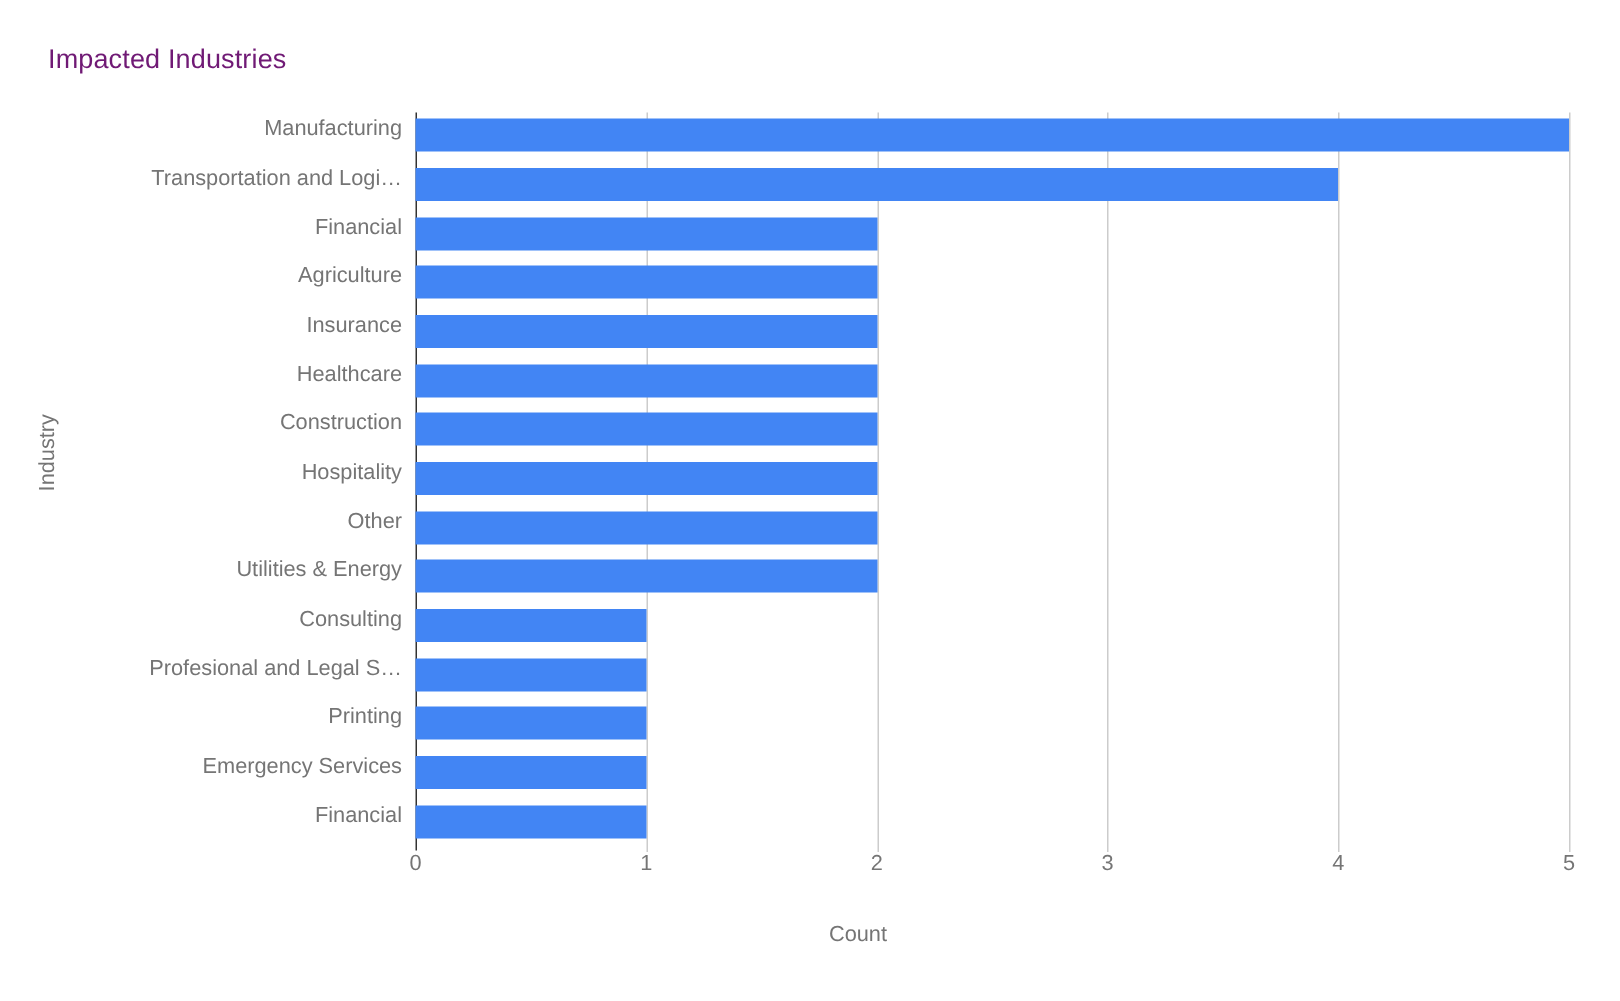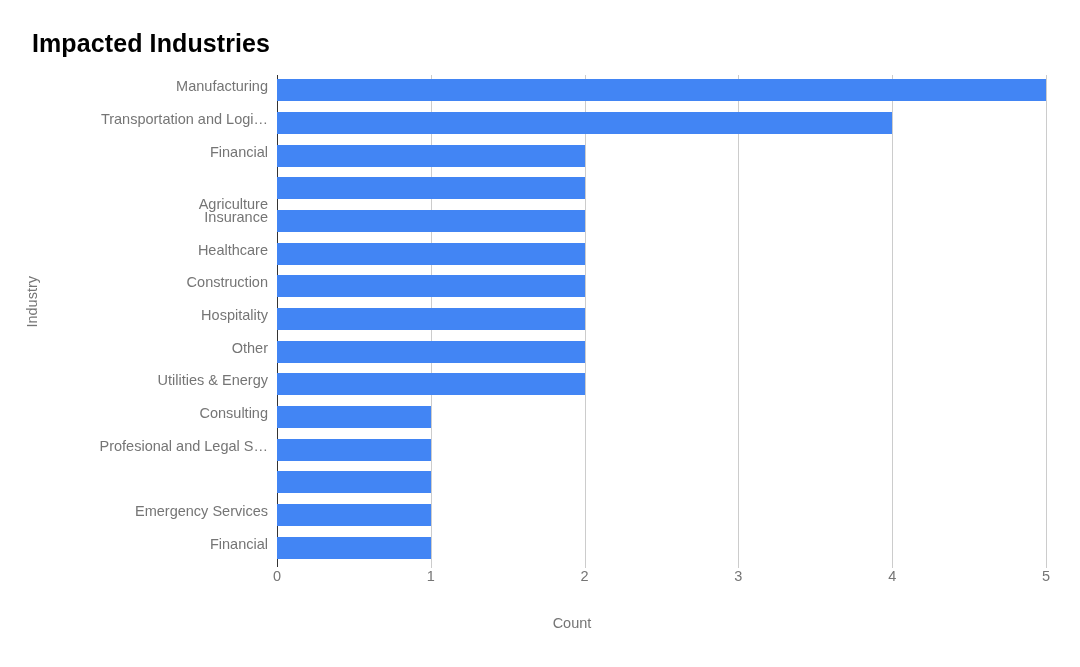--- a/index.html
+++ b/index.html
@@ -21,23 +21,23 @@
     width: 1080px;
     height: 667px;
     background: #ffffff;
   }
 
   
   .chart-title {
     position: absolute;
     left: 32px;
     top: 29px;
-    font-size: 25px;
-    font-weight: 700;
-    color: #000000;
+    font-size: 18px;
+    font-weight: 400;
+    color: #701a75;
     letter-spacing: 0.1px;
     white-space: nowrap;
   }
 
   
   
   .plot-area {
     position: absolute;
     left: 277px;
     top: 75px;
@@ -170,29 +170,30 @@
         <div class="bar" title="Printing: 1" style="width: 153.8px; top: 396.333px; background: rgb(66, 133, 244);"></div>
         <div class="bar" title="Emergency Services: 1" style="width: 153.8px; top: 429px; background: rgb(66, 133, 244);"></div>
         <div class="bar" title="Government: 1" style="width: 153.8px; top: 461.667px; background: rgb(66, 133, 244);"></div>
       </div>
   </div>
 
   <div class="ylabels">
       <div class="ylabel" style="top: 6.33333px;">Manufacturing</div>
       <div class="ylabel" style="top: 39px;">Transportation and Logi…</div>
       <div class="ylabel" style="top: 71.6667px;">Financial</div>
-      <div class="ylabel" style="top: 104.333px; margin-top: 20px;">Agriculture</div>
+      <div class="ylabel" style="top: 104.333px;">Agriculture</div>
       <div class="ylabel" style="top: 137px;">Insurance</div>
       <div class="ylabel" style="top: 169.667px; padding-left: 24px;">Healthcare</div>
       <div class="ylabel" style="top: 202.333px;">Construction</div>
       <div class="ylabel" style="top: 235px;">Hospitality</div>
       <div class="ylabel" style="top: 267.667px;">Other</div>
       <div class="ylabel" style="top: 300.333px;">Utilities &amp; Energy</div>
       <div class="ylabel" style="top: 333px;">Consulting</div>
       <div class="ylabel" style="top: 365.667px;">Profesional and Legal S…</div>
+      <div class="ylabel" style="top: 398.333px;">Printing</div>
       <div class="ylabel" style="top: 431px;">Emergency Services</div>
       <div class="ylabel" style="top: 463.667px;">Financial</div>
     </div>
 
   <div class="xlabels">
       <div class="xlabel" style="left: 0px;">0</div>
       <div class="xlabel" style="left: 153.8px;">1</div>
       <div class="xlabel" style="left: 307.6px;">2</div>
       <div class="xlabel" style="left: 461.4px;">3</div>
       <div class="xlabel" style="left: 615.2px;">4</div>

